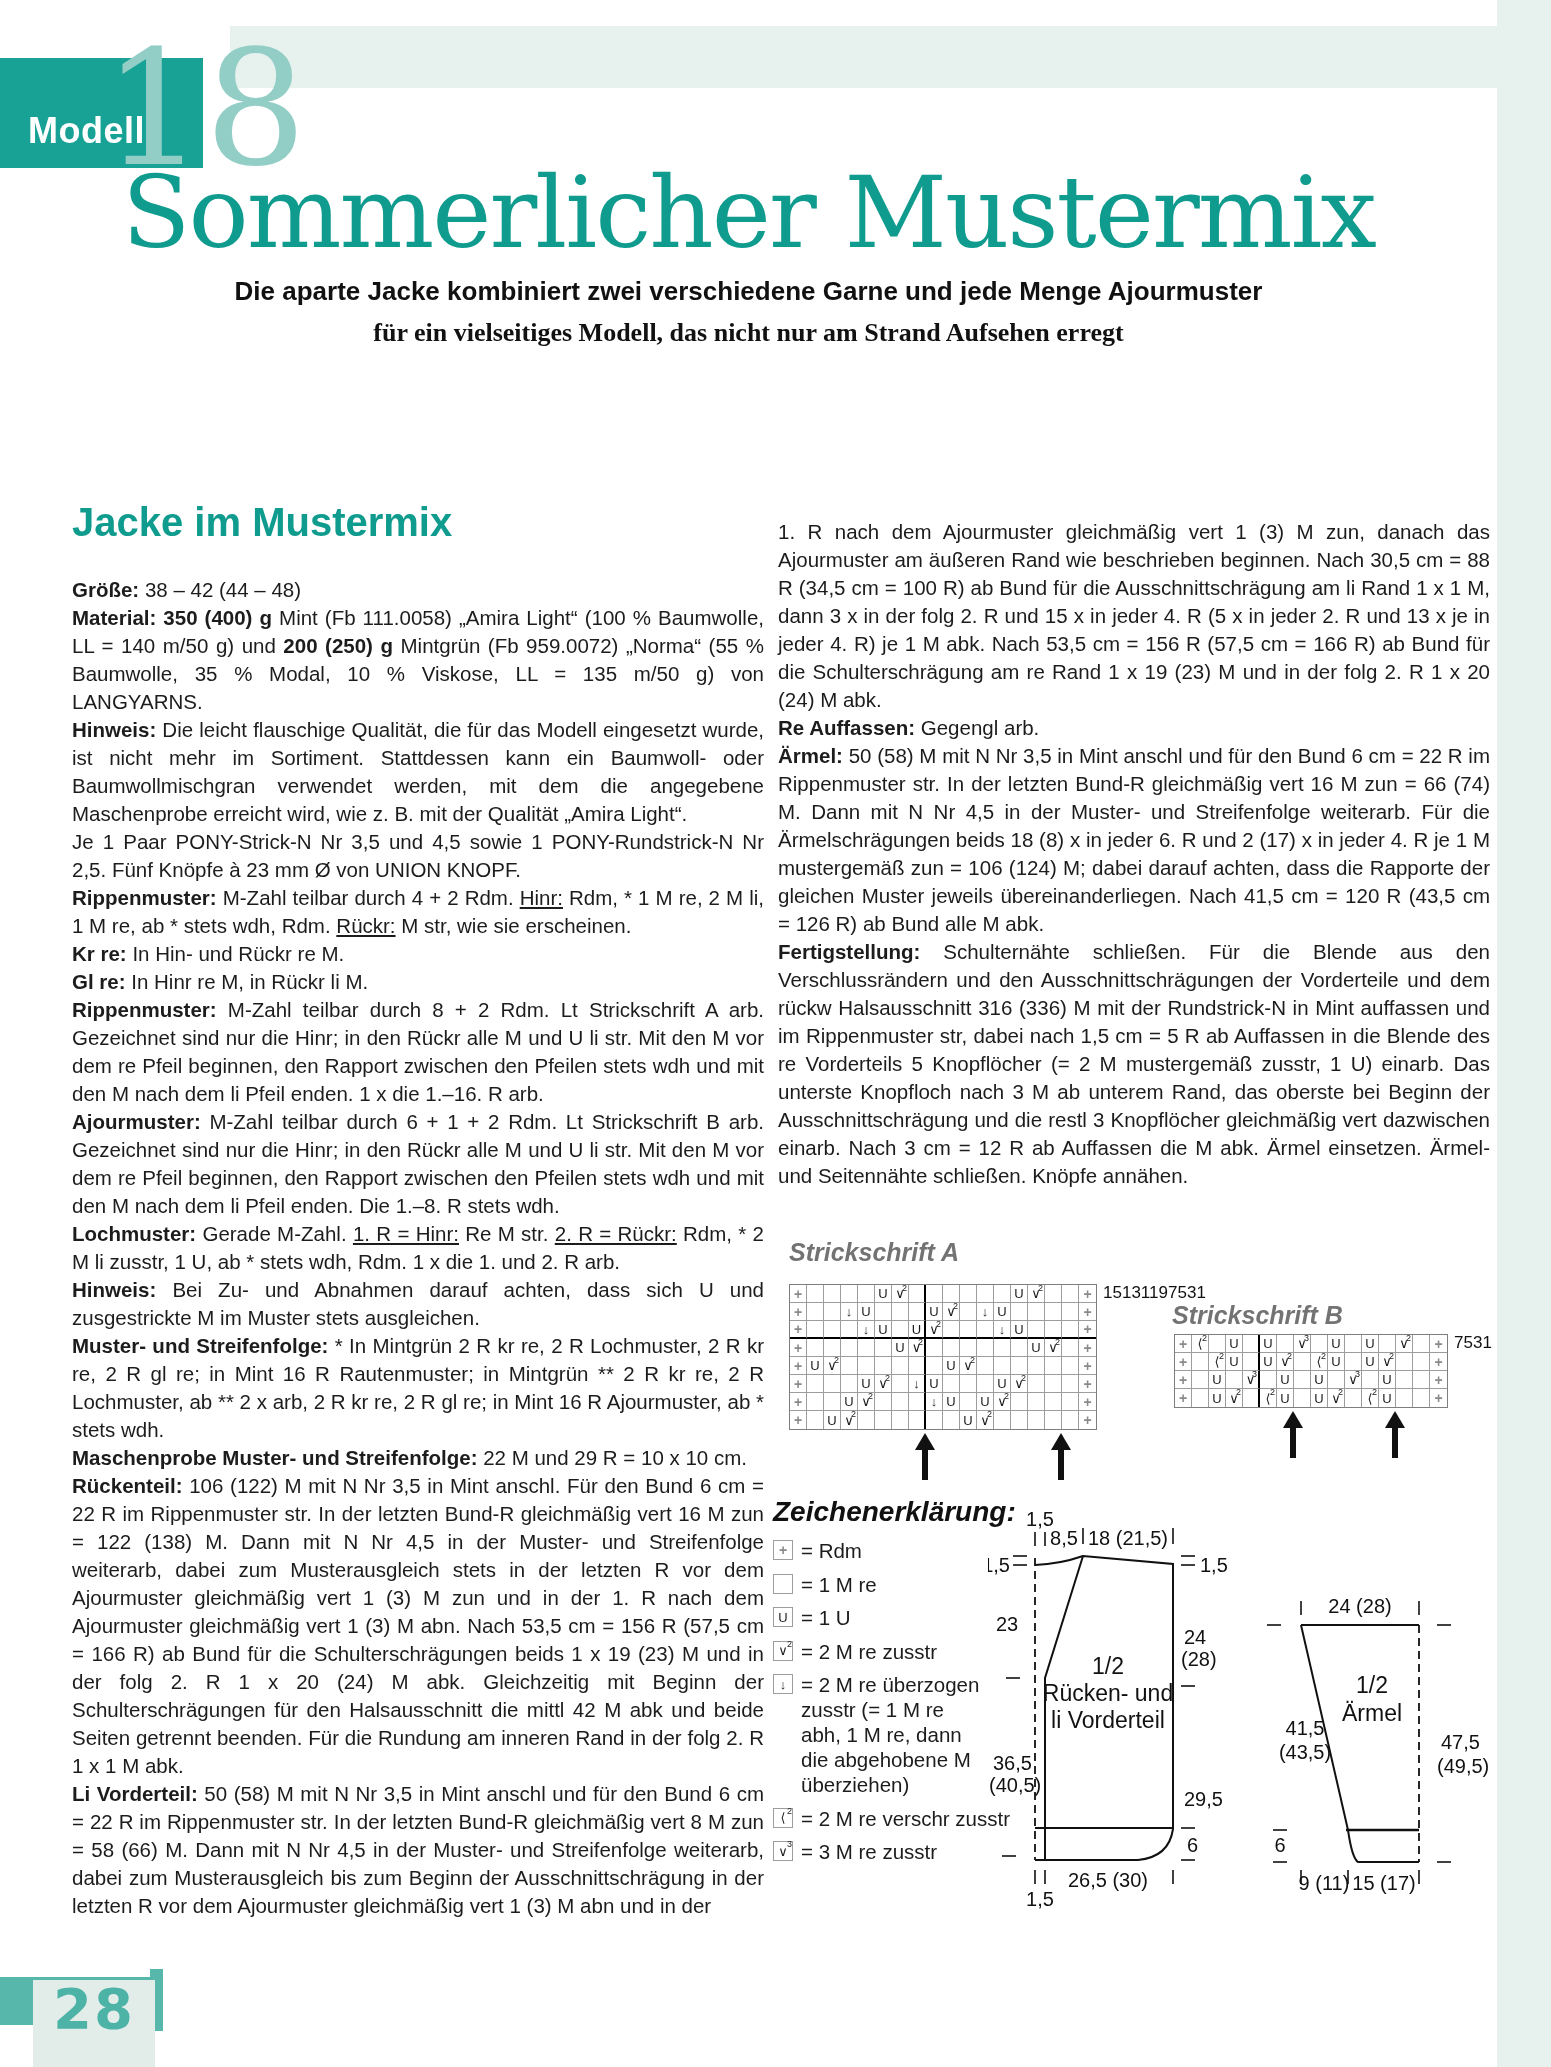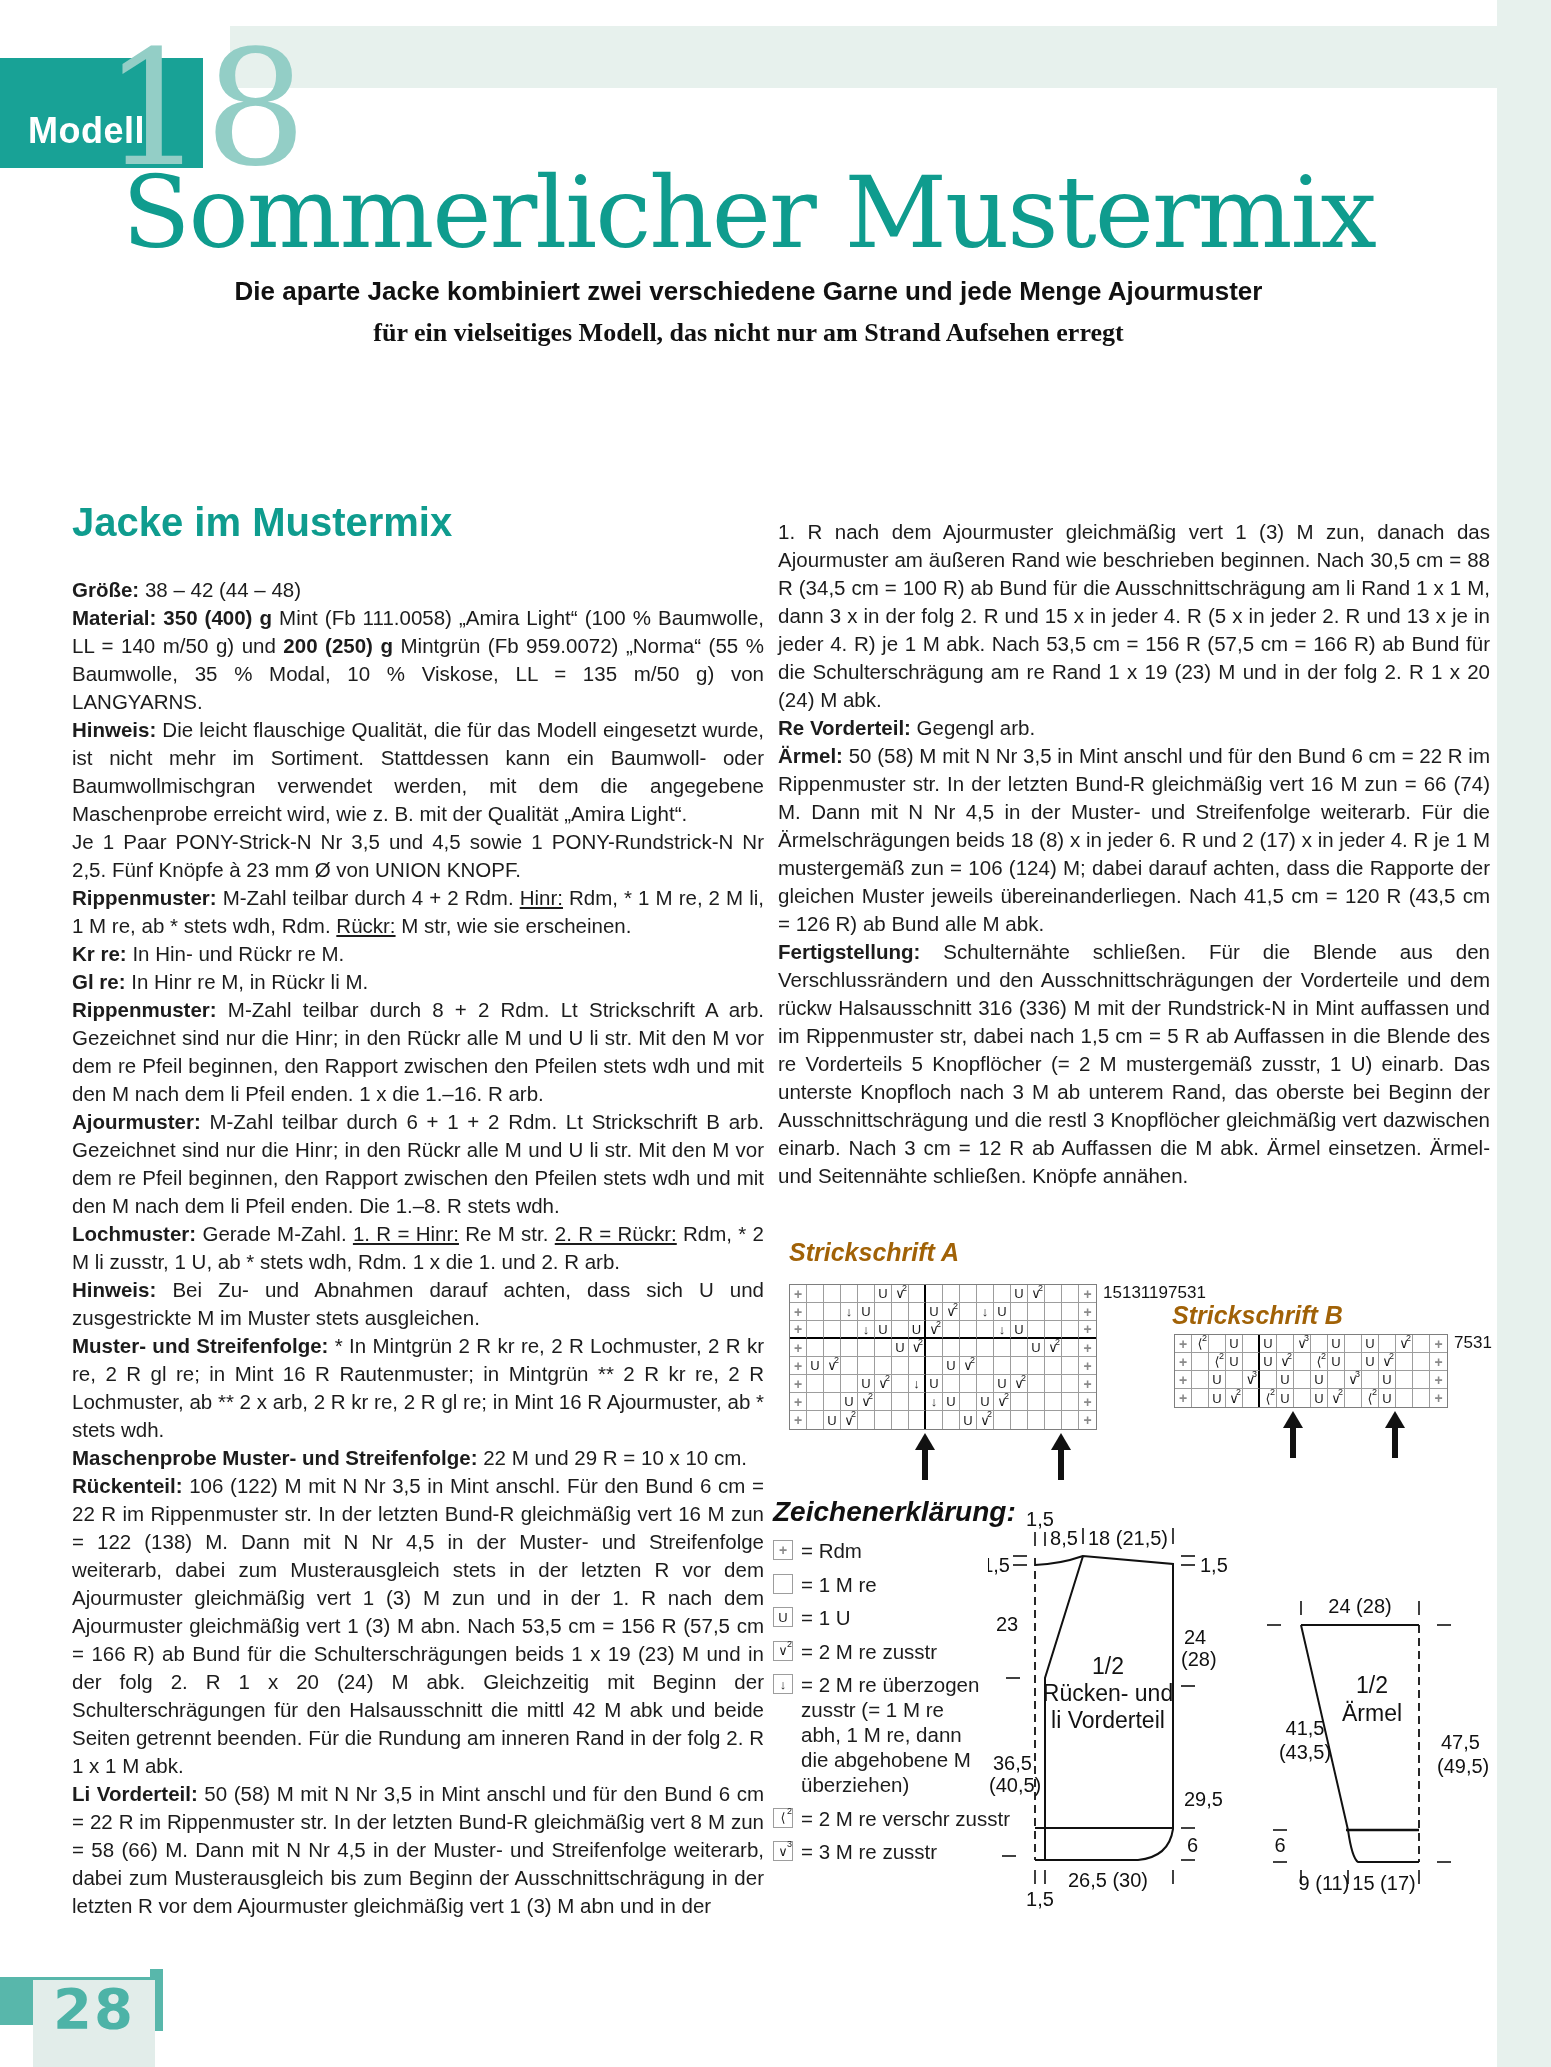--- a/index.html
+++ b/index.html
@@ -17,21 +17,21 @@
               font-size:100px;line-height:110px;color:#0f9c8e;letter-spacing:-2px;font-weight:400;}
   .subtitle{left:0;width:1497px;text-align:center;font-size:26px;font-weight:bold;color:#111;}
   .section-heading{left:72px;top:500px;font-size:40px;font-weight:bold;color:#0f9c8e;}
   
   .col{text-align:justify;font-size:20.5px;line-height:28px;}
   .col p{margin:0;}
   .col .ul{text-decoration:underline;}
   .left-col{left:72px;top:576px;width:692px;}
   .right-col{left:778px;top:518px;width:712px;}
   
-  .chart-title{font-size:25px;font-weight:bold;font-style:italic;color:#a16207;}
+  .chart-title{font-size:25px;font-weight:bold;font-style:italic;color:#737373;}
   .legend-title{font-size:28px;font-weight:bold;font-style:italic;color:#111;}
   
   .chart{position:absolute;}
   .chart-inner{display:flex;}
   .chart-grid{border:1.5px solid #7e7e7e;display:inline-block;}
   .crow{display:flex;}
   .cc{width:17px;height:18px;box-sizing:border-box;border-right:1px solid #9d9d9d;border-bottom:1px solid #9d9d9d;
       display:flex;align-items:center;justify-content:center;font-size:13px;color:#1b1b1b;position:relative;}
   .crow .cc:last-child{border-right:none;}
   .crow:last-child .cc{border-bottom:none;}
@@ -98,21 +98,21 @@
       <p><b>Ajourmuster:</b> M-Zahl teilbar durch 6 + 1 + 2 Rdm. Lt Strickschrift B arb. Gezeichnet sind nur die Hinr; in den Rückr alle M und U li str. Mit den M vor dem re Pfeil beginnen, den Rapport zwischen den Pfeilen stets wdh und mit den M nach dem li Pfeil enden. Die 1.–8. R stets wdh.</p>
       <p><b>Lochmuster:</b> Gerade M-Zahl. <span class="ul">1. R = Hinr:</span> Re M str. <span class="ul">2. R = Rückr:</span> Rdm, * 2 M li zusstr, 1 U, ab * stets wdh, Rdm. 1 x die 1. und 2. R arb.</p>
       <p><b>Hinweis:</b> Bei Zu- und Abnahmen darauf achten, dass sich U und zusgestrickte M im Muster stets ausgleichen.</p>
       <p><b>Muster- und Streifenfolge:</b> * In Mintgrün 2 R kr re, 2 R Lochmuster, 2 R kr re, 2 R gl re; in Mint 16 R Rautenmuster; in Mintgrün ** 2 R kr re, 2 R Lochmuster, ab ** 2 x arb, 2 R kr re, 2 R gl re; in Mint 16 R Ajourmuster, ab * stets wdh.</p>
       <p><b>Maschenprobe Muster- und Streifenfolge:</b> 22 M und 29 R = 10 x 10 cm.</p>
       <p><b>Rückenteil:</b> 106 (122) M mit N Nr 3,5 in Mint anschl. Für den Bund 6 cm = 22 R im Rippenmuster str. In der letzten Bund-R gleichmäßig vert 16 M zun = 122 (138) M. Dann mit N Nr 4,5 in der Muster- und Streifenfolge weiterarb, dabei zum Musterausgleich stets in der letzten R vor dem Ajourmuster gleichmäßig vert 1 (3) M zun und in der 1. R nach dem Ajourmuster gleichmäßig vert 1 (3) M abn. Nach 53,5 cm = 156 R (57,5 cm = 166 R) ab Bund für die Schulterschrägungen beids 1 x 19 (23) M und in der folg 2. R 1 x 20 (24) M abk. Gleichzeitig mit Beginn der Schulterschrägungen für den Halsausschnitt die mittl 42 M abk und beide Seiten getrennt beenden. Für die Rundung am inneren Rand in der folg 2. R 1 x 1 M abk.</p>
       <p><b>Li Vorderteil:</b> 50 (58) M mit N Nr 3,5 in Mint anschl und für den Bund 6 cm = 22 R im Rippenmuster str. In der letzten Bund-R gleichmäßig vert 8 M zun = 58 (66) M. Dann mit N Nr 4,5 in der Muster- und Streifenfolge weiterarb, dabei zum Musterausgleich bis zum Beginn der Ausschnittschrägung in der letzten R vor dem Ajourmuster gleichmäßig vert 1 (3) M abn und in der</p>
     </div>
   <div class="abs col right-col" id="right-col">
       <p>1. R nach dem Ajourmuster gleichmäßig vert 1 (3) M zun, danach das Ajourmuster am äußeren Rand wie beschrieben beginnen. Nach 30,5 cm = 88 R (34,5 cm = 100 R) ab Bund für die Ausschnittschrägung am li Rand 1 x 1 M, dann 3 x in der folg 2. R und 15 x in jeder 4. R (5 x in jeder 2. R und 13 x je in jeder 4. R) je 1 M abk. Nach 53,5 cm = 156 R (57,5 cm = 166 R) ab Bund für die Schulterschrägung am re Rand 1 x 19 (23) M und in der folg 2. R 1 x 20 (24) M abk.</p>
-      <p><b>Re Vorderteil:</b> Gegengl arb.</p>
+      <p><b>Re Auffassen:</b> Gegengl arb.</p>
       <p><b>Ärmel:</b> 50 (58) M mit N Nr 3,5 in Mint anschl und für den Bund 6 cm = 22 R im Rippenmuster str. In der letzten Bund-R gleichmäßig vert 16 M zun = 66 (74) M. Dann mit N Nr 4,5 in der Muster- und Streifenfolge weiterarb. Für die Ärmelschrägungen beids 18 (8) x in jeder 6. R und 2 (17) x in jeder 4. R je 1 M mustergemäß zun = 106 (124) M; dabei darauf achten, dass die Rapporte der gleichen Muster jeweils übereinanderliegen. Nach 41,5 cm = 120 R (43,5 cm = 126 R) ab Bund alle M abk.</p>
       <p><b>Fertigstellung:</b> Schulternähte schließen. Für die Blende aus den Verschlussrändern und den Ausschnittschrägungen der Vorderteile und dem rückw Halsausschnitt 316 (336) M mit der Rundstrick-N in Mint auffassen und im Rippenmuster str, dabei nach 1,5 cm = 5 R ab Auffassen in die Blende des re Vorderteils 5 Knopflöcher (= 2 M mustergemäß zusstr, 1 U) einarb. Das unterste Knopfloch nach 3 M ab unterem Rand, das oberste bei Beginn der Ausschnittschrägung und die restl 3 Knopflöcher gleichmäßig vert dazwischen einarb. Nach 3 cm = 12 R ab Auffassen die M abk. Ärmel einsetzen. Ärmel- und Seitennähte schließen. Knöpfe annähen.</p>
     </div>
 
   <div class="abs chart-title" style="left:789px;top:1238px;">Strickschrift A</div>
   <div class="chart" id="chart-a" style="left:789px;top:1284px;">
       <div class="chart-inner">
         <div class="chart-grid">
           <div class="crow">
             <div class="cc">

